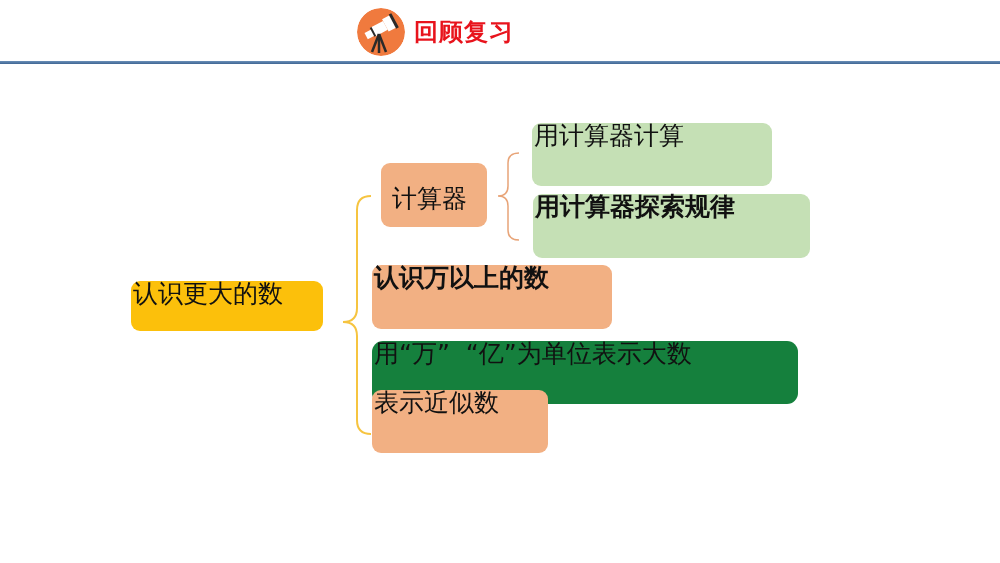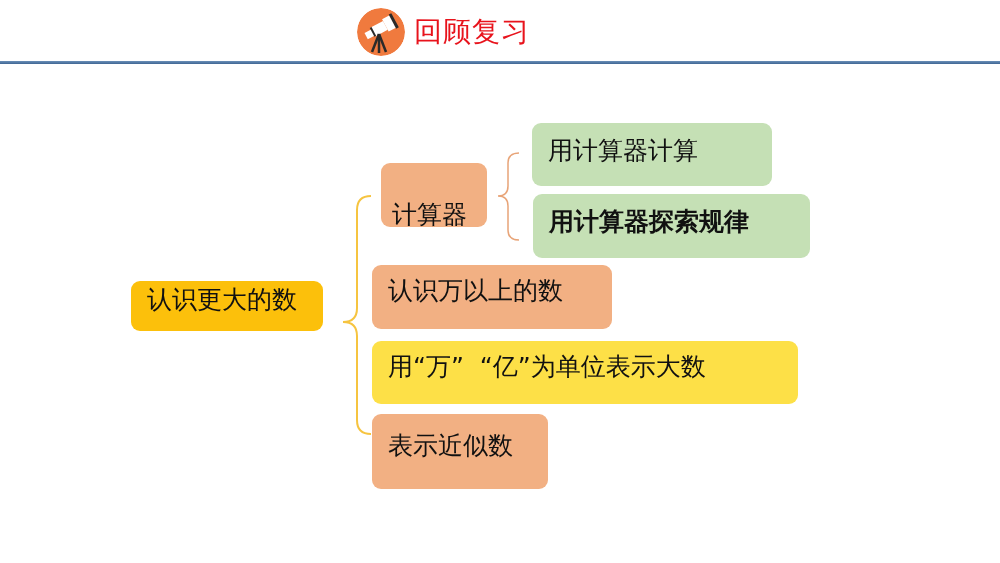--- a/index.html
+++ b/index.html
@@ -5,35 +5,35 @@
     * { margin: 0; padding: 0; box-sizing: border-box; }
     html, body { width: 1000px; height: 563px; background: #ffffff; overflow: hidden; }
     body { position: relative; font-family: "DejaVu Sans", "Liberation Sans", sans-serif; }
 
     .header-icon {
       position: absolute; left: 357px; top: 8px; width: 48px; height: 48px;
       border-radius: 50%; overflow: hidden;
     }
     .header-title {
       position: absolute; left: 414px; top: 10px; height: 44px;
-      font-size: 28px; font-weight: normal; line-height: 44px;
+      font-size: 24px; font-weight: bold; line-height: 44px;
       letter-spacing: 1px; white-space: nowrap;
     }
     .header-rule {
       position: absolute; left: 0; top: 61px; width: 1000px; height: 3px;
       background: linear-gradient(to bottom, #6a8fb8, #3f6593);
     }
 
     .node {
       position: absolute; border-radius: 9px;
       font-size: 25px; color: #111111; line-height: 1;
-      white-space: nowrap; display: flex; align-items: center;
-      padding-left: 16px; padding-bottom: 13px;
+      white-space: nowrap; display: flex; align-items: flex-start;
+      padding-left: 2px; padding-bottom: 13px;
     }
-    .node.center { padding-bottom: 0; align-items: flex-end; }
+    .node.center { padding-bottom: 0; align-items: center; }
 
     svg.overlay { position: absolute; left: 0; top: 0; }
   </style>
 </head>
 <body>
 
 <div class="header-icon">
   <svg width="48" height="48" viewBox="0 0 48 48">
     <circle cx="24" cy="24" r="24" fill="#f07a3e"></circle>
 
@@ -68,23 +68,23 @@
   <span>计算器</span>
 </div>
 
 <div class="node" style="left:532px; top:123px; width:240px; height:63px; background:#c5e0b5; padding-bottom:8px;">
   <span>用计算器计算</span>
 </div>
 <div class="node" style="left:533px; top:194px; width:277px; height:64px; background:#c5e0b5; padding-bottom:9px;font-weight:bold;">
   <span>用计算器探索规律</span>
 </div>
 
-<div class="node" style="left:372px; top:265px; width:240px; height:64px; background:#f2b083;">
+<div class="node" style="left:372px; top:265px; width:240px; height:64px; background:#f2b083;font-weight:bold;">
   <span>认识万以上的数</span>
 </div>
 
-<div class="node" style="left:372px; top:341px; width:426px; height:63px; background:#fde047;">
+<div class="node" style="left:372px; top:341px; width:426px; height:63px; background:#15803d;border-radius:11px;">
   <span style="white-space:pre;">用“万”  “亿”为单位表示大数</span>
 </div>
 
-<div class="node" style="left:372px; top:414px; width:176px; height:75px; background:#f2b083;">
+<div class="node" style="left:372px; top:390px; width:176px; height:63px; background:#f2b083;">
   <span>表示近似数</span>
 </div>
 
 </body></html>

